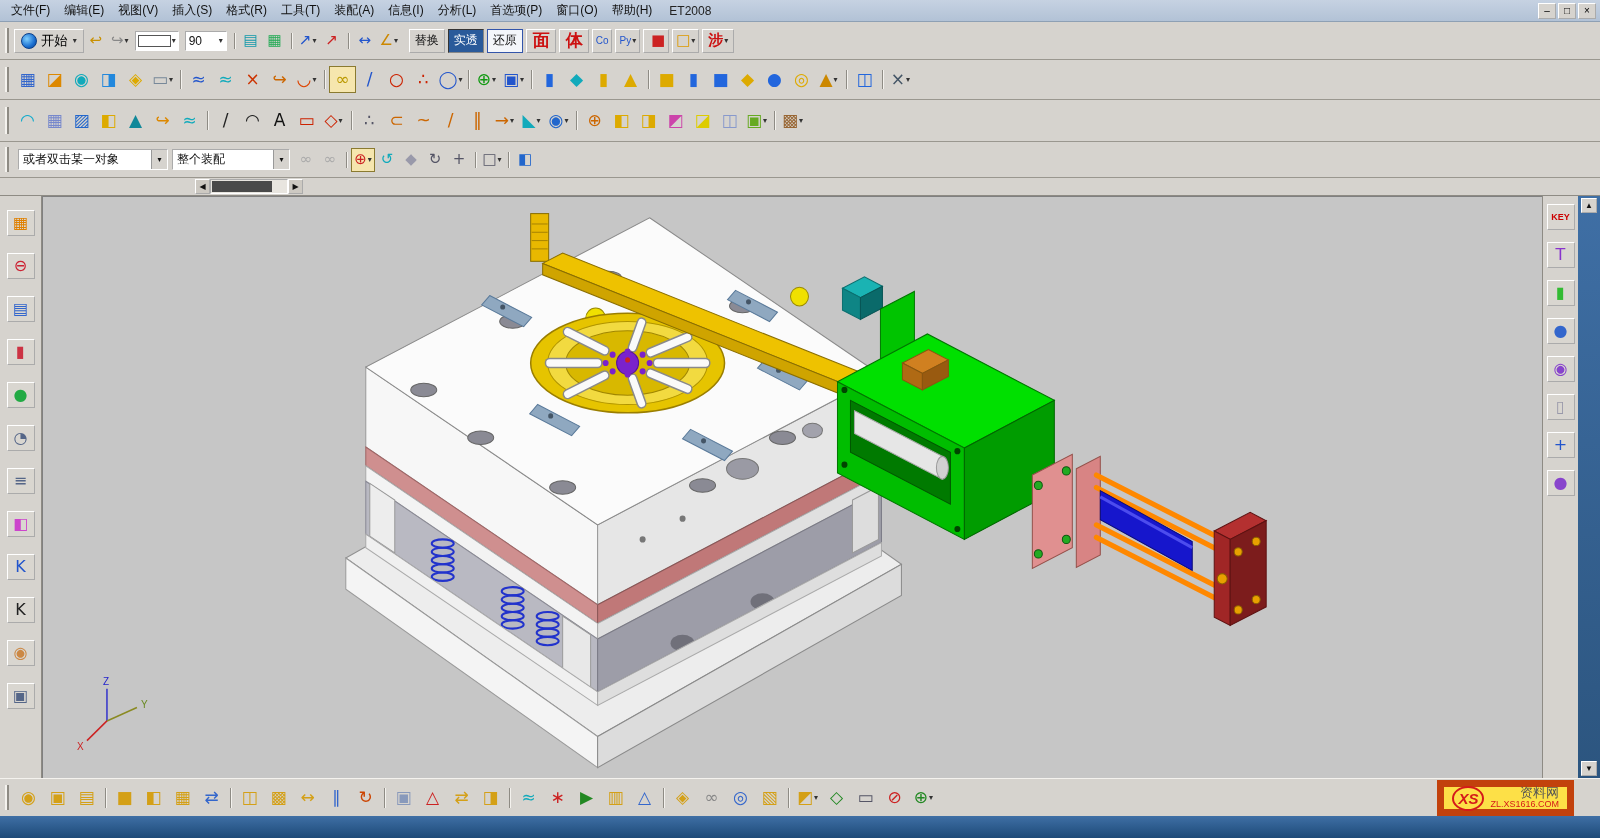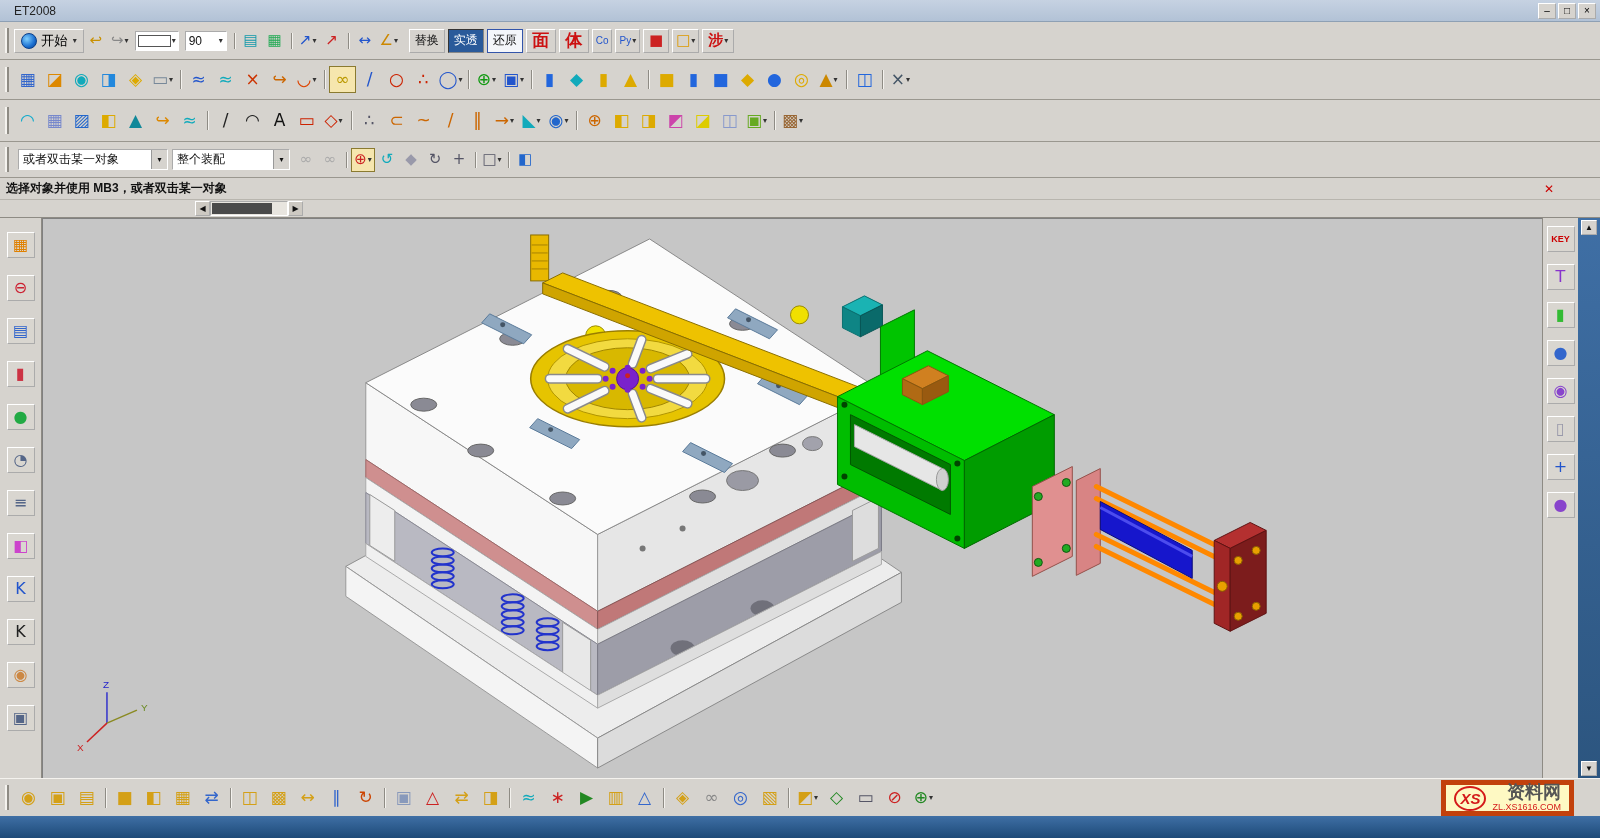--- a/index.html
+++ b/index.html
@@ -29,21 +29,21 @@
   .tbtn.sep::before { content:""; position:absolute; left:-6px; top:3px; bottom:3px; border-left:1px solid #8e8b84; border-right:1px solid #f4f2ee; }
   .glyph { font-size:15px; line-height:1; font-family:"DejaVu Sans",sans-serif; }
   .tb2 .glyph, .tb3 .glyph { font-size:17px; }
   .dd { font-size:8px; color:#333; margin-left:1px; align-self:center; }
   .startbtn { display:flex; align-items:center; gap:4px; padding:2px 6px; border:1px outset #fff; background:#d6d3ce; cursor:default; }
   .globe { width:16px; height:16px; border-radius:50%; background:radial-gradient(circle at 35% 35%, #7fd0ff, #1b6fd0 60%, #0a3f8a); border:1px solid #0a3f8a; }
   .swatch-wrap { display:flex; align-items:center; border:1px inset #fff; background:#fff; width:44px; height:20px; margin:0 3px; padding:0 2px; }
   .swatch { flex:1; height:12px; border:1px solid #555; }
   .layerbox { display:flex; align-items:center; border:1px inset #fff; background:#fff; width:42px; height:20px; margin:0 3px; padding:0 3px; justify-content:space-between; }
   .txtbtns { display:flex; align-items:center; gap:3px; margin-left:8px; }
-  .txtbtn { display:flex; align-items:center; justify-content:center; min-width:26px; height:24px; padding:1px 5px; background:#d6d3ce; border:1px outset #fff; cursor:default; white-space:nowrap; }
+  .txtbtn { display:flex; align-items:center; justify-content:flex-end; min-width:26px; height:24px; padding:1px 5px; background:#d6d3ce; border:1px outset #fff; cursor:default; white-space:nowrap; }
   .txtbtn.st-active { background:#2a5a9a; color:#fff; border:1px inset #888; }
   .txtbtn.st-outline { background:#f4f6fa; border:1px solid #3355aa; }
   .txtbtn.st-red-big { color:#cc1111; font-size:17px; font-weight:bold; width:30px; }
   .txtbtn.st-tiny { font-size:10px; color:#2255cc; min-width:20px; padding:1px 3px; }
   .txtbtn.st-red-mid { color:#cc1111; font-size:15px; font-weight:bold; }
   .txtbtn.st-icon { padding:1px 3px; }
 
   
   .selbar { height:36px; background:#d6d3ce; border-bottom:1px solid #9a978f; display:flex; align-items:center; padding:0 4px; gap:4px; }
   .dropdown { display:flex; align-items:center; height:21px; border:1px inset #fff; background:#fff; padding-left:4px; cursor:default; }
@@ -71,32 +71,46 @@
   .rightrail .lbl { font-size:9px; font-weight:bold; }
   .rightband { width:22px; background:linear-gradient(#3f6fa5,#2c557f); display:flex; flex-direction:column; justify-content:space-between; align-items:center; padding:2px 0; }
   .railarrow { width:16px; height:15px; background:#d6d3ce; border:1px outset #fff; font-size:8px; display:flex; align-items:center; justify-content:center; }
 
   
   .bottombar { height:38px; background:#d6d3ce; border-top:1px solid #f4f2ee; display:flex; align-items:center; padding:0 4px; position:relative; }
   .bottombar .tbtn { width:29px; height:28px; }
   .bottombar .glyph { font-size:17px; }
   .bottomedge { height:22px; background:linear-gradient(#3f6fa5,#234识色?#1d4a78); }
   .bottomedge { background:linear-gradient(#3f6fa5,#1d4a78); }
-  .watermark { position:absolute; right:26px; top:1px; height:36px; background:#fef9c3; border:5px solid #c2410c; display:flex; align-items:center; padding:2px 8px; gap:6px; }
+  .watermark { position:absolute; right:26px; top:1px; height:36px; background:#fde047; border:7px solid #c2410c; display:flex; align-items:center; padding:2px 8px; gap:6px; }
   .wm-xs { color:#d41a1a; font-style:italic; font-weight:bold; font-size:15px; border:2px solid #d41a1a; border-radius:50%; padding:2px 4px; }
   .wm-col { display:flex; flex-direction:column; align-items:flex-end; line-height:1.1; }
-  .wm-name { color:#555; font-weight:bold; font-size:18px; }
+  .wm-name { color:#555; font-weight:normal; font-size:13px; }
   .wm-url { color:#d41a1a; font-size:9px; }
 </style>
 </head>
 <body>
 
 <div class="app">
 
   <header class="menubar">
+    <nav class="menus" id="menus">
+        <span class="menuitem">文件(F)</span>
+        <span class="menuitem">编辑(E)</span>
+        <span class="menuitem">视图(V)</span>
+        <span class="menuitem">插入(S)</span>
+        <span class="menuitem">格式(R)</span>
+        <span class="menuitem">工具(T)</span>
+        <span class="menuitem">装配(A)</span>
+        <span class="menuitem">信息(I)</span>
+        <span class="menuitem">分析(L)</span>
+        <span class="menuitem">首选项(P)</span>
+        <span class="menuitem">窗口(O)</span>
+        <span class="menuitem">帮助(H)</span>
+      </nav>
     <span class="version">ET2008</span>
     <div class="wincontrols">
         <button class="winbtn">–</button>
         <button class="winbtn">□</button>
         <button class="winbtn">×</button>
       </div>
   </header>
 
   <div class="tb tb1">
     <div class="grip"></div>
@@ -419,24 +433,20 @@
         <div class="tbtn sep">
           <span class="glyph" style="color: rgb(85, 85, 102);">□</span>
           <span class="dd">▾</span>
         </div>
         <div class="tbtn sep">
           <span class="glyph" style="color: rgb(34, 102, 204);">◧</span>
         </div>
       </div>
   </div>
 
-  <div class="promptbar">
-    <span>选择对象并使用 MB3，或者双击某一对象</span>
-    <span class="cue-close">✕</span>
-  </div>
 
   <div class="scrollstrip">
     <div class="hscroll">
       <div class="sbtn">◀</div>
       <div class="strack">
           <div class="sthumb"></div>
         </div>
       <div class="sbtn">▶</div>
     </div>
   </div>

